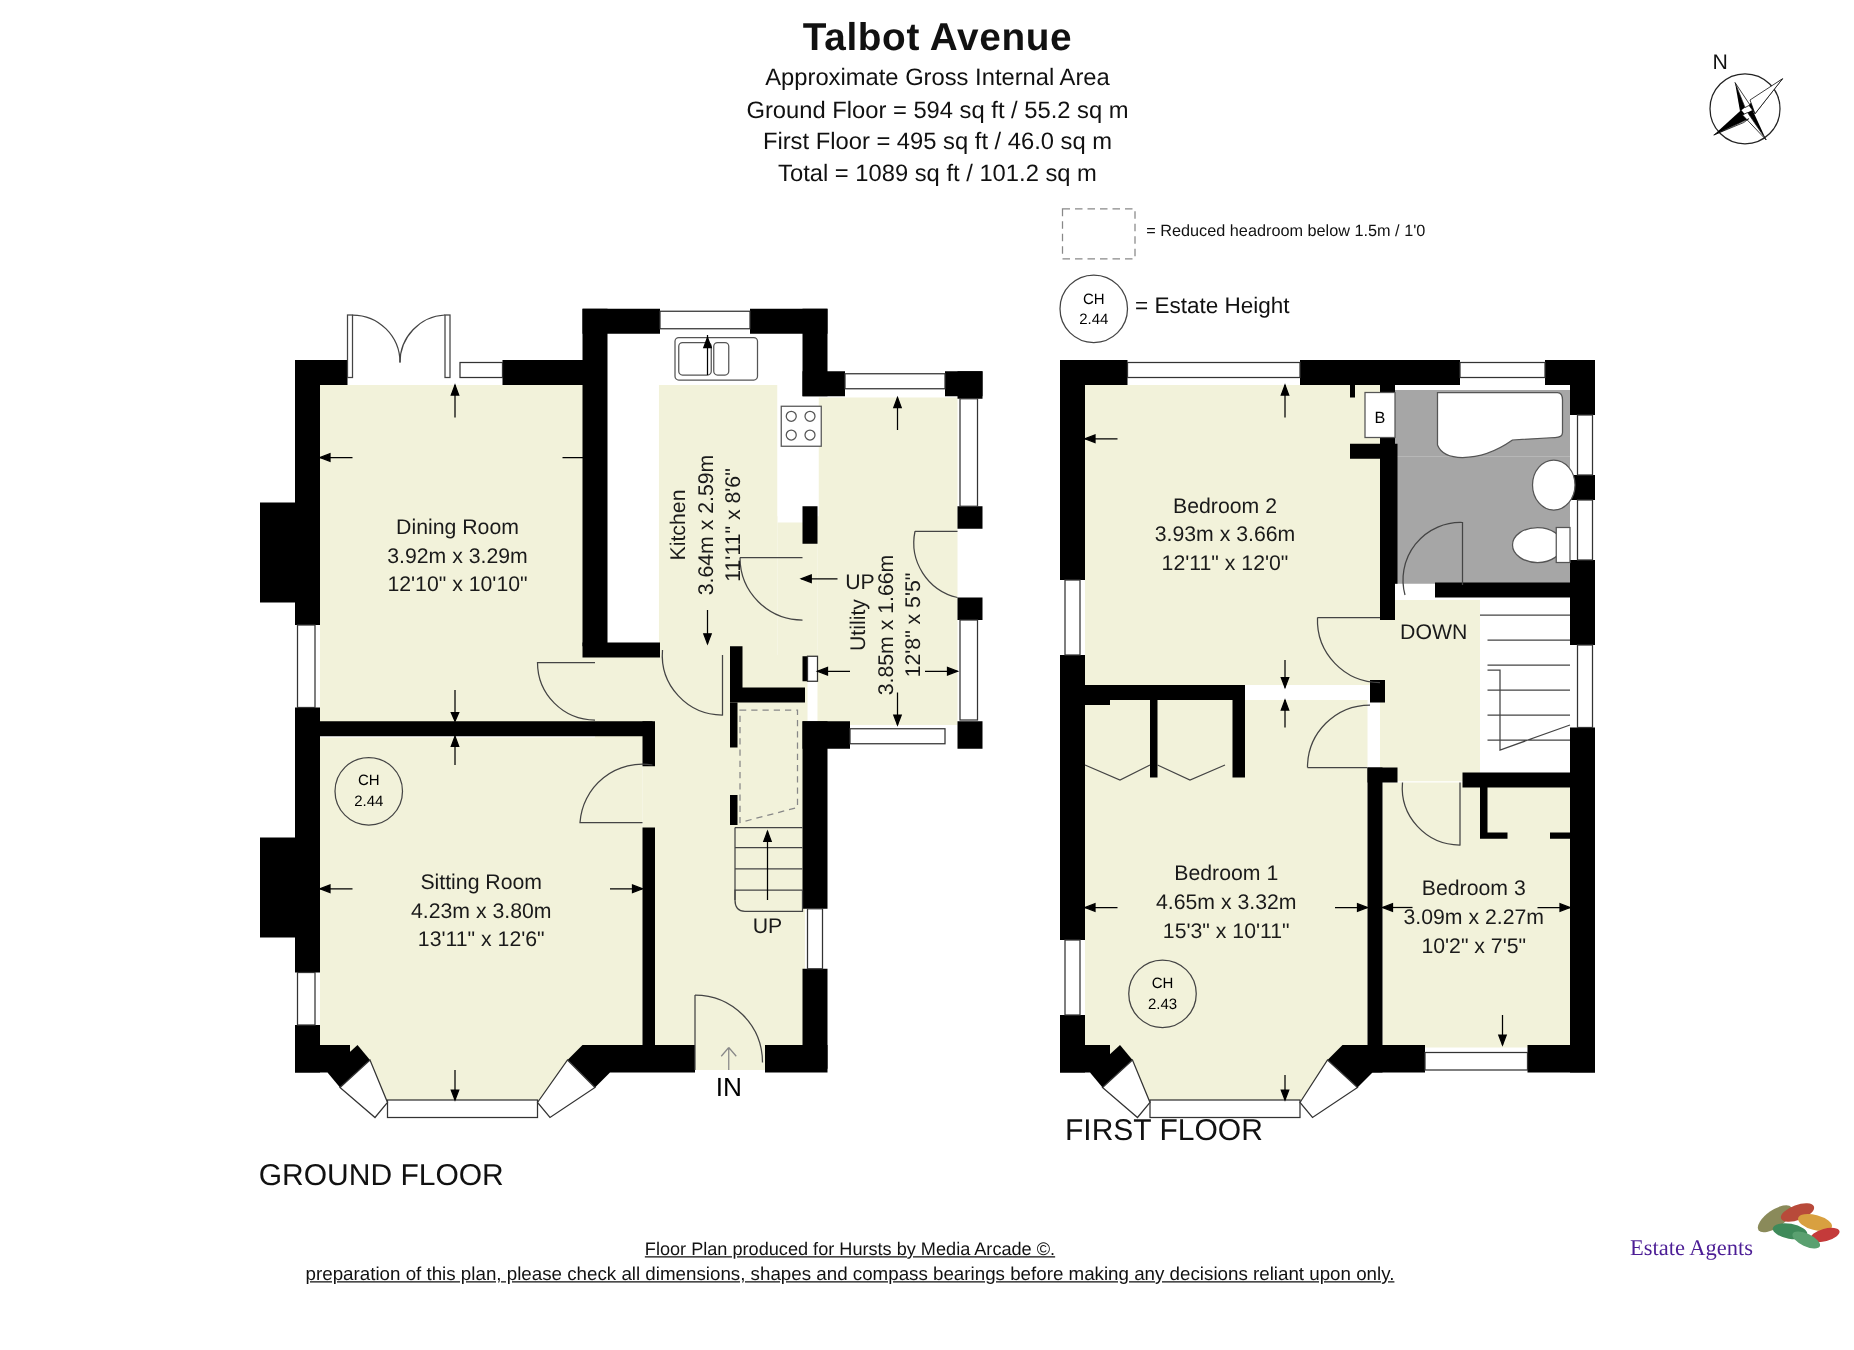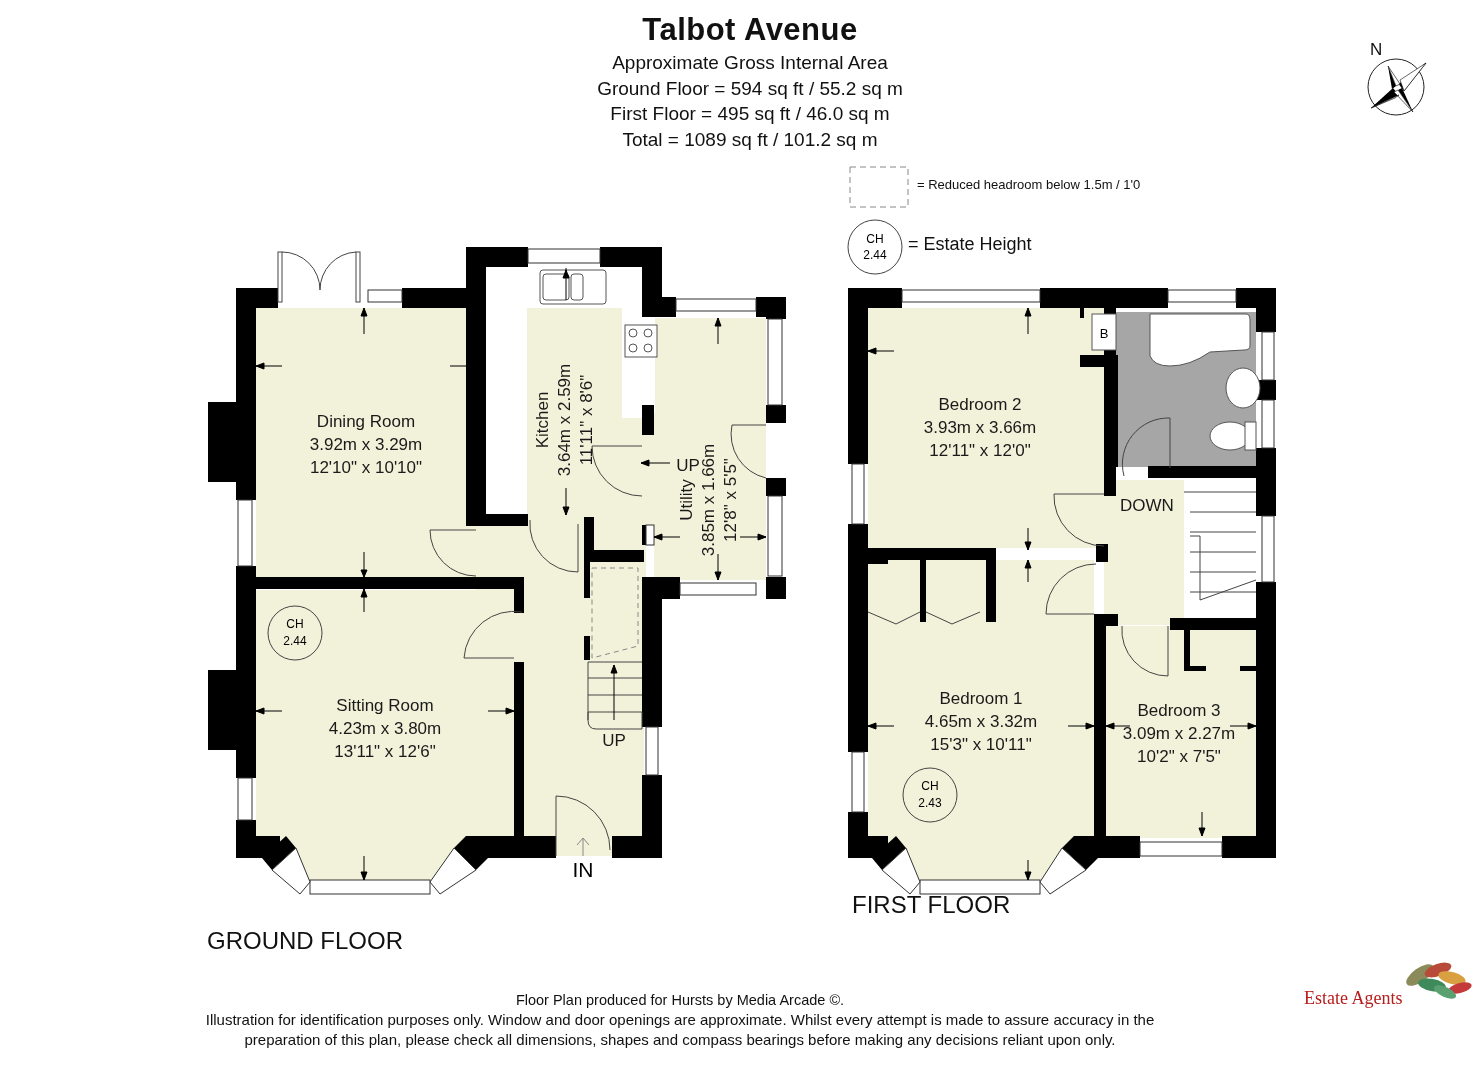--- a/index.html
+++ b/index.html
@@ -3,27 +3,27 @@
   <meta charset="utf-8">
   <style>
     html, body { margin: 0; padding: 0; background: #ffffff; }
     body { width: 1483px; height: 1080px; position: relative; overflow: hidden; font-family: "Liberation Sans", sans-serif; color: #111; }
     .header { position: absolute; left: 0; top: 10px; width: 1500px; text-align: center; }
     .title { font-size: 31px; font-weight: bold; line-height: 40px; letter-spacing: 0.5px; }
     .area-line { font-size: 19px; line-height: 25.5px; }
     svg.plan { position: absolute; left: 0; top: 0; }
     .room-label { font-family: "Liberation Sans", sans-serif; font-size: 17px; fill: #1a1a1a; }
     .floor-label { position: absolute; font-size: 24px; line-height: 30px; }
-    .footer { position: absolute; left: 130px; top: 990px; width: 1100px; text-align: center; font-family: "Liberation Sans", sans-serif; font-size: 15px; line-height: 20px; color: #111; }
+    .footer { position: absolute; left: 130px; top: 990px; width: 1100px; text-align: center; font-family: "Liberation Sans", sans-serif; font-size: 15px; line-height: 20px; color: #111; text-decoration: underline; }
     .footer .l1 { font-size: 14.5px; }
     .legend-text-small { position: absolute; left: 917px; top: 177px; font-size: 13px; }
     .legend-text-large { position: absolute; left: 908px; top: 234px; font-size: 18px; }
     .logo { position: absolute; left: 1238px; top: 958px; width: 240px; height: 100px; }
     .logo-hurst { position: absolute; left: 0; top: 14px; font-family: "Liberation Serif", serif; font-size: 86px; line-height: 86px; letter-spacing: -3px; color: #111; }
-    .logo-estate { position: absolute; left: 66px; top: 30px; font-family: "Liberation Serif", serif; font-size: 18px; color: #b91c1c; }
+    .logo-estate { position: absolute; left: 66px; top: 30px; font-family: "Liberation Serif", serif; font-size: 18px; color: #4c1d95; }
     .compass-n { position: absolute; left: 1370px; top: 40px; font-size: 17px; }
   </style>
 </head>
 <body>
 
 <div class="header">
   <div class="title">Talbot Avenue</div>
   <div class="area-line">Approximate Gross Internal Area</div>
   <div class="area-line">Ground Floor = 594 sq ft / 55.2 sq m</div>
   <div class="area-line">First Floor = 495 sq ft / 46.0 sq m</div>
@@ -375,19 +375,18 @@
     <ellipse cx="1460" cy="988" rx="12" ry="5" fill="#c43a3a" transform="rotate(-15 1460 988)"></ellipse>
     <ellipse cx="1445" cy="992" rx="12" ry="5" fill="#5aa070" transform="rotate(25 1445 992)"></ellipse>
   </g>
 </svg>
 
 <div class="floor-label" style="left:207px; top:926px;">GROUND FLOOR</div>
 <div class="floor-label" style="left:852px; top:890px;">FIRST FLOOR</div>
 
 <div class="footer">
   <div class="l1">Floor Plan produced for Hursts by Media Arcade ©.</div>
-  <div>Illustration for identification purposes only. Window and door openings are approximate. Whilst every attempt is made to assure accuracy in the</div>
   <div>preparation of this plan, please check all dimensions, shapes and compass bearings before making any decisions reliant upon only.</div>
 </div>
 
 <div class="logo">
   <div class="logo-estate">Estate Agents</div>
 </div>
 
 </body></html>

